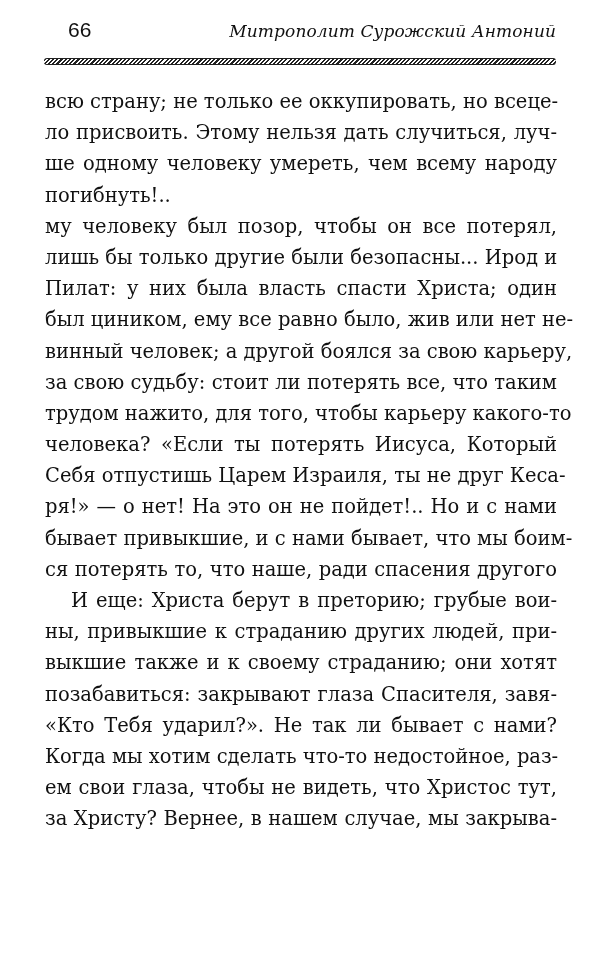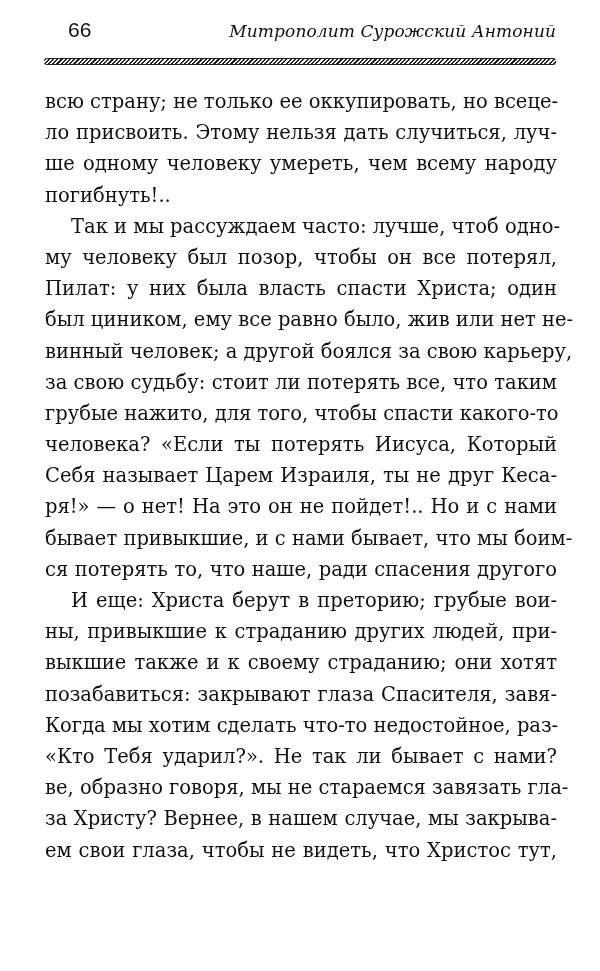--- a/index.html
+++ b/index.html
@@ -35,35 +35,34 @@
 </div>
 <div class="rule"></div>
 
 <div class="body-text">
 
   <span class="line">всю страну; не только ее оккупировать, но всеце-</span>
   <span class="line">ло присвоить. Этому нельзя дать случиться, луч-</span>
   <span class="line">ше одному человеку умереть, чем всему народу</span>
   <span class="line last">погибнуть!..</span>
 
-  <span class="line indent">Так и мы рассуждаем часто: лучше, чтоб одно-</span>
   <span class="line">му человеку был позор, чтобы он все потерял,</span>
+  <span class="line">лишь бы только другие были безопасны... Ирод и</span>
   <span class="line">Пилат: у них была власть спасти Христа; один</span>
   <span class="line">был циником, ему все равно было, жив или нет не-</span>
   <span class="line">винный человек; а другой боялся за свою карьеру,</span>
   <span class="line">за свою судьбу: стоит ли потерять все, что таким</span>
-  <span class="line">грубые нажито, для того, чтобы спасти какого-то</span>
+  <span class="line">трудом нажито, для того, чтобы карьеру какого-то</span>
   <span class="line">человека? «Если ты потерять Иисуса, Который</span>
-  <span class="line">Себя называет Царем Израиля, ты не друг Кеса-</span>
+  <span class="line">Себя отпустишь Царем Израиля, ты не друг Кеса-</span>
   <span class="line">ря!» — о нет! На это он не пойдет!.. Но и с нами</span>
   <span class="line">бывает привыкшие, и с нами бывает, что мы боим-</span>
   <span class="line">ся потерять то, что наше, ради спасения другого</span>
 
   <span class="line indent">И еще: Христа берут в преторию; грубые вои-</span>
   <span class="line">ны, привыкшие к страданию других людей, при-</span>
   <span class="line">выкшие также и к своему страданию; они хотят</span>
   <span class="line">позабавиться: закрывают глаза Спасителя, завя-</span>
+  <span class="line">«Кто Тебя ударил?». Не так ли бывает с нами?</span>
   <span class="line">Когда мы хотим сделать что-то недостойное, раз-</span>
-  <span class="line">«Кто Тебя ударил?». Не так ли бывает с нами?</span>
-  <span class="line">ве, образно говоря, мы не стараемся завязать гла-</span>
+  <span class="line">ем свои глаза, чтобы не видеть, что Христос тут,</span>
   <span class="line">за Христу? Вернее, в нашем случае, мы закрыва-</span>
-  <span class="line">ем свои глаза, чтобы не видеть, что Христос тут,</span>
 </div>
 
 </body></html>

